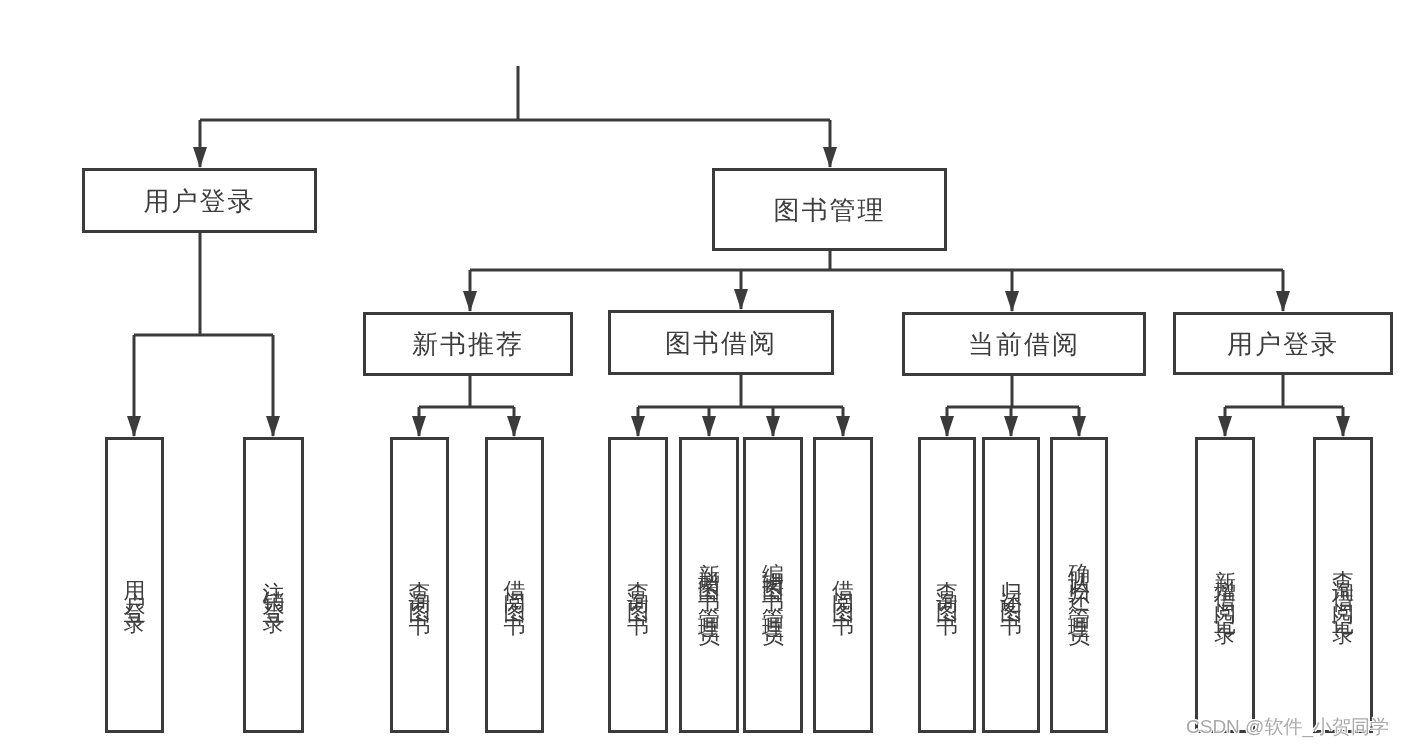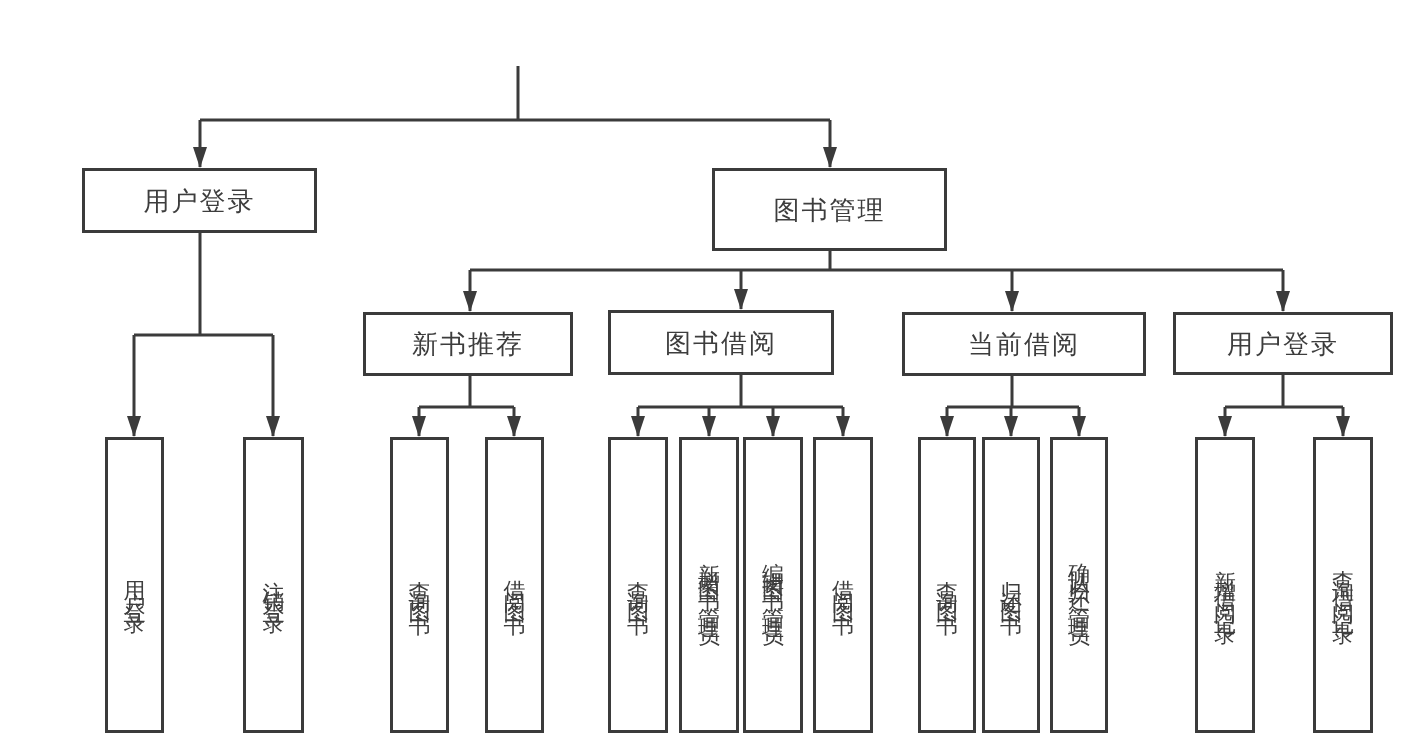--- a/index.html
+++ b/index.html
@@ -107,13 +107,14 @@
   <div class="box v tight" style="left:743px;top:437px;width:60px;height:296px">编辑图书（管理员）</div>
   <div class="box v" style="left:813px;top:437px;width:60px;height:296px">借阅图书</div>
 
   <div class="box v" style="left:918px;top:437px;width:58px;height:296px">查询图书</div>
   <div class="box v" style="left:982px;top:437px;width:58px;height:296px">归还图书</div>
   <div class="box v tight" style="left:1050px;top:437px;width:58px;height:296px">确认归还（管理员）</div>
 
   <div class="box v" style="left:1195px;top:437px;width:60px;height:296px">新增借阅记录</div>
   <div class="box v" style="left:1313px;top:437px;width:60px;height:296px">查询借阅记录</div>
 
+  <div class="watermark">CSDN @软件_小贺同学</div>
 </div>
 
 </body></html>

